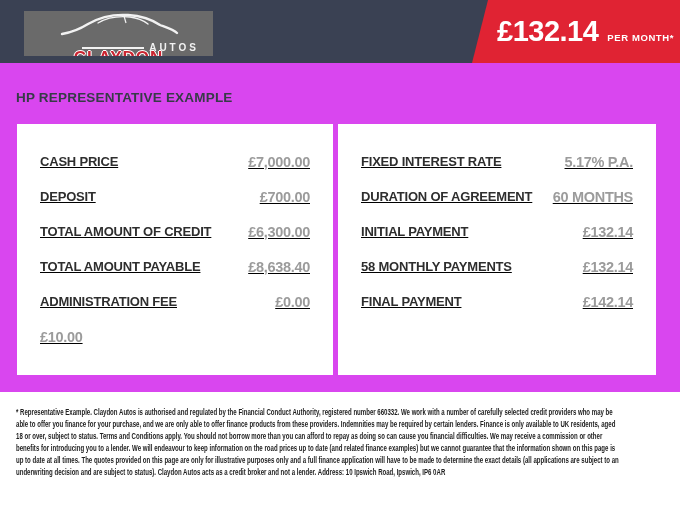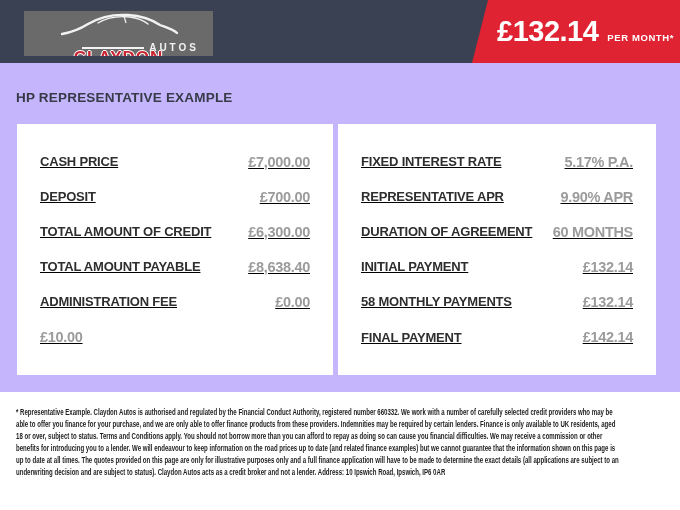--- a/index.html
+++ b/index.html
@@ -51,21 +51,21 @@
   .banner-amount {
     font-size:29px; font-weight:bold; letter-spacing:-0.5px; line-height:1;
   }
   .banner-suffix {
     font-size:9.5px; font-weight:bold; letter-spacing:0.6px;
   }
 
   
   .body-area {
     position:absolute; top:63px; left:0; width:680px; height:329px;
-    background:#c4b5fd;
+    background:#d946ef;
   }
   .page-title {
     position:absolute; top:27px; left:16px;
     font-size:13.5px; font-weight:bold; letter-spacing:0.2px;
     color:#363b47;
   }
   .card {
     position:absolute; top:61px; height:251px;
     background:#ffffff;
     padding:20px 23px;
@@ -151,24 +151,20 @@
         <span class="value">£10.00</span>
       </div>
     </div>
 
     <div class="card card-right">
       <div class="frow">
         <span class="label">FIXED INTEREST RATE</span>
         <span class="value">5.17% P.A.</span>
       </div>
       <div class="frow">
-        <span class="label">REPRESENTATIVE APR</span>
-        <span class="value">9.90% APR</span>
-      </div>
-      <div class="frow">
         <span class="label">DURATION OF AGREEMENT</span>
         <span class="value">60 MONTHS</span>
       </div>
       <div class="frow">
         <span class="label">INITIAL PAYMENT</span>
         <span class="value">£132.14</span>
       </div>
       <div class="frow">
         <span class="label">58 MONTHLY PAYMENTS</span>
         <span class="value">£132.14</span>

